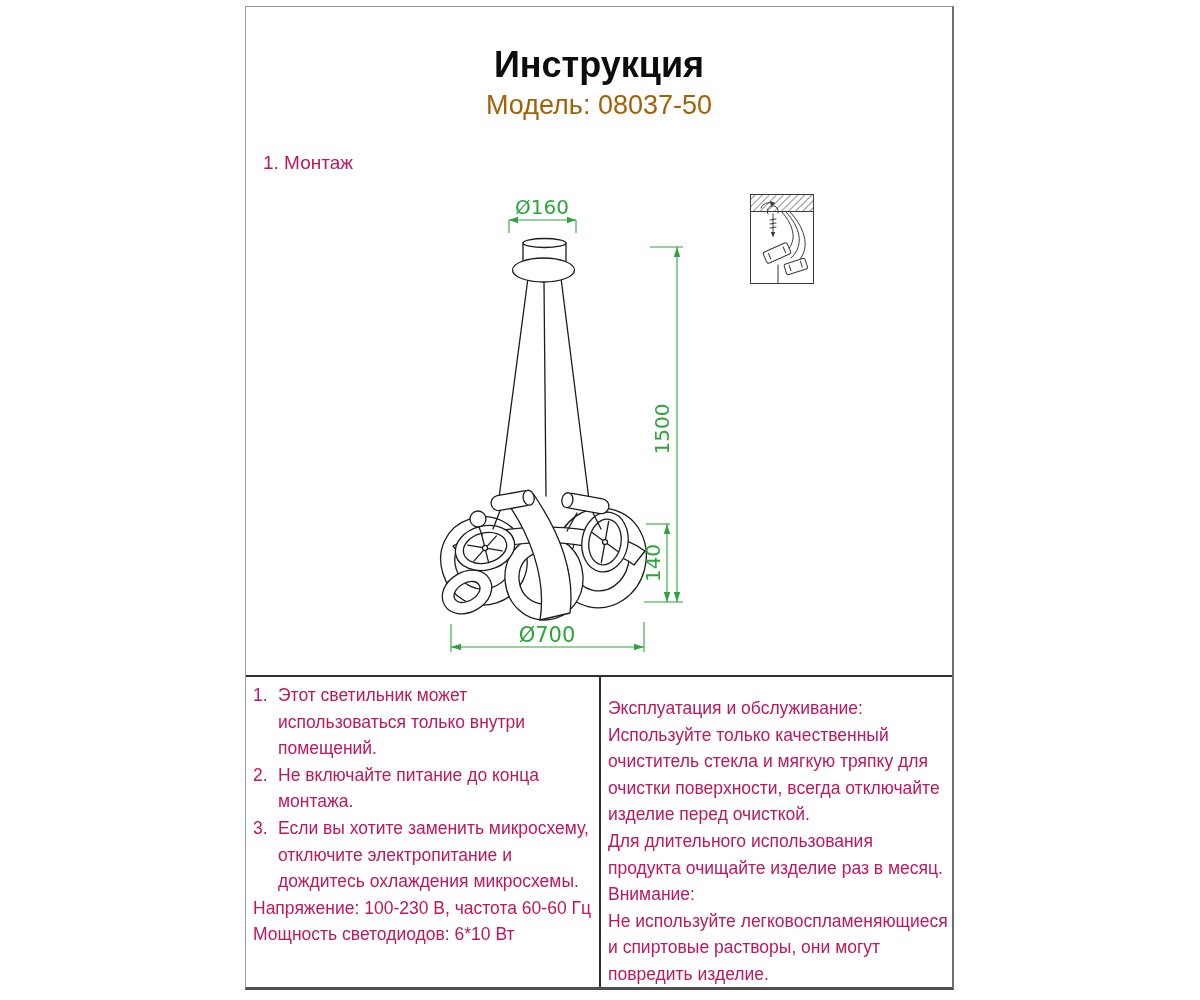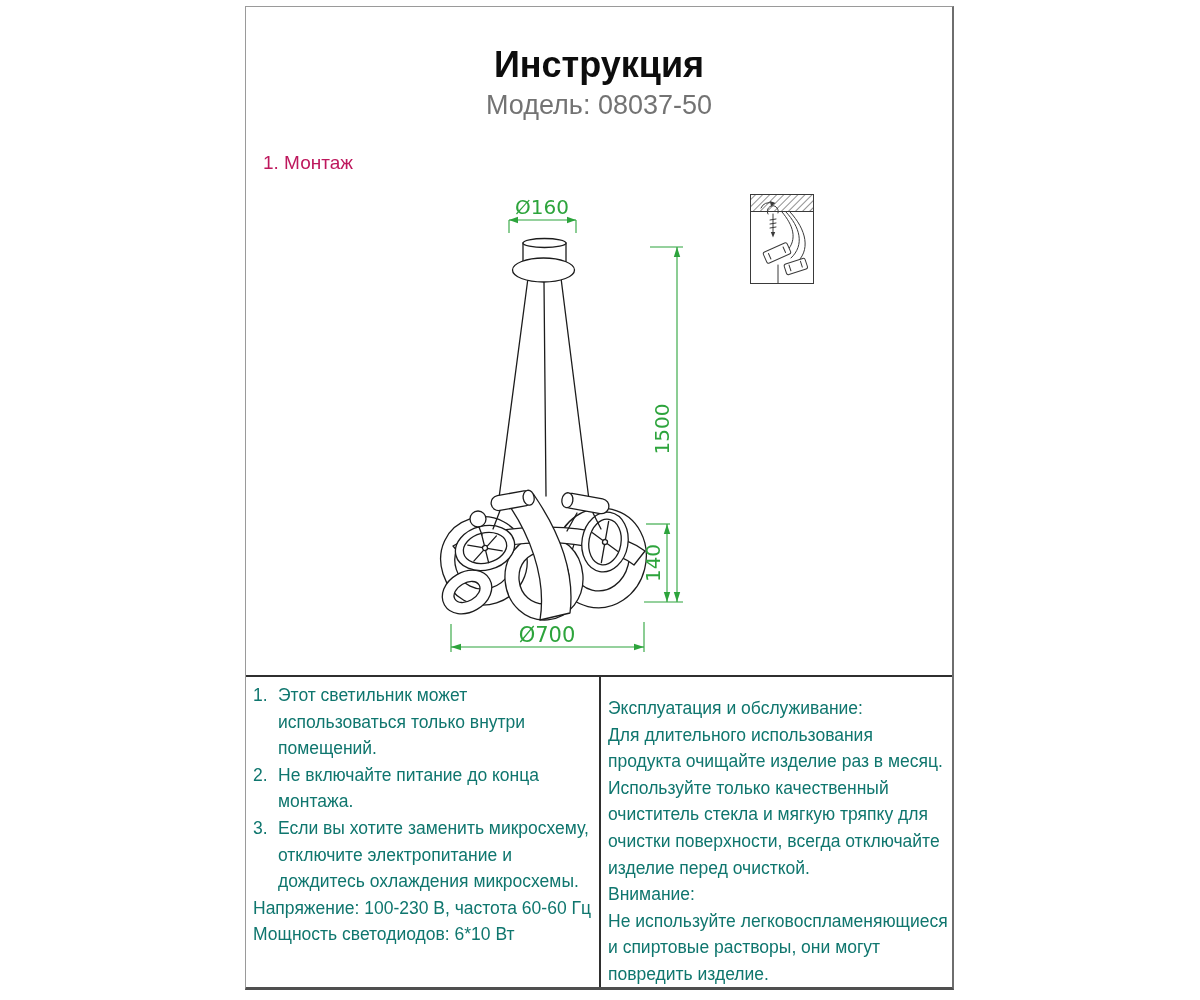--- a/index.html
+++ b/index.html
@@ -11,31 +11,31 @@
     position:absolute; left:245px; top:6px; width:709px; height:984px;
     background:#fff; box-sizing:border-box;
     border:1px solid #9a9a9a; border-right:2px solid #6e6e6e; border-bottom:3px solid #4f4f4f;
   }
   .title {
     position:absolute; top:39px; left:0; width:100%; text-align:center;
     font-size:36px; line-height:1.05; color:#0d0d0d;font-weight:bold;
   }
   .subtitle {
     position:absolute; top:84px; left:0; width:100%; text-align:center;
-    font-size:27px; line-height:1.05; color:#737373;
+    font-size:27px; line-height:1.05; color:#a16207;
   }
   .section-heading {
     position:absolute; top:145px; left:17px; font-size:19px; color:#be185d;
   }
   svg.diagram { position:absolute; left:0; top:0; }
 
   .notes {
     position:absolute; left:0; top:668px; width:100%; bottom:0;
     border-top:2px solid #2f2f2f; display:flex; box-sizing:border-box;
-    font-size:17.5px; line-height:26.6px; color:#0f766e;
+    font-size:17.5px; line-height:26.6px; color:#be185d;
   }
   .col-left {
     width:355px; box-sizing:border-box; border-right:2px solid #2f2f2f;
     padding:5px 1px 0 7px;
   }
   .col-right { flex:1; box-sizing:border-box; padding:18px 4px 0 7px; }
   .item { padding-left:25px; }
   .item .num { display:inline-block; width:25px; margin-left:-25px; }
   .spec, .para, .heading { margin:0; }
 </style>
@@ -198,19 +198,19 @@
         <span class="num">2.</span><span>Не включайте питание до конца монтажа.</span>
       </div>
       <div class="item">
         <span class="num">3.</span><span>Если вы хотите заменить микросхему, отключите электропитание и дождитесь охлаждения микросхемы.</span>
       </div>
       <div class="spec">Напряжение: 100-230 В, частота 60-60 Гц</div>
       <div class="spec">Мощность светодиодов: 6*10 Вт</div>
     </div>
     <div class="col-right">
       <div class="heading">Эксплуатация и обслуживание:</div>
+      <div class="para">Используйте только качественный очиститель стекла и мягкую тряпку для очистки поверхности, всегда отключайте изделие перед очисткой.</div>
       <div class="para">Для длительного использования продукта очищайте изделие раз в месяц.</div>
-      <div class="para">Используйте только качественный очиститель стекла и мягкую тряпку для очистки поверхности, всегда отключайте изделие перед очисткой.</div>
       <div class="heading">Внимание:</div>
       <div class="para">Не используйте легковоспламеняющиеся и спиртовые растворы, они могут повредить изделие.</div>
     </div>
   </div>
 </div>
 
 </body></html>

